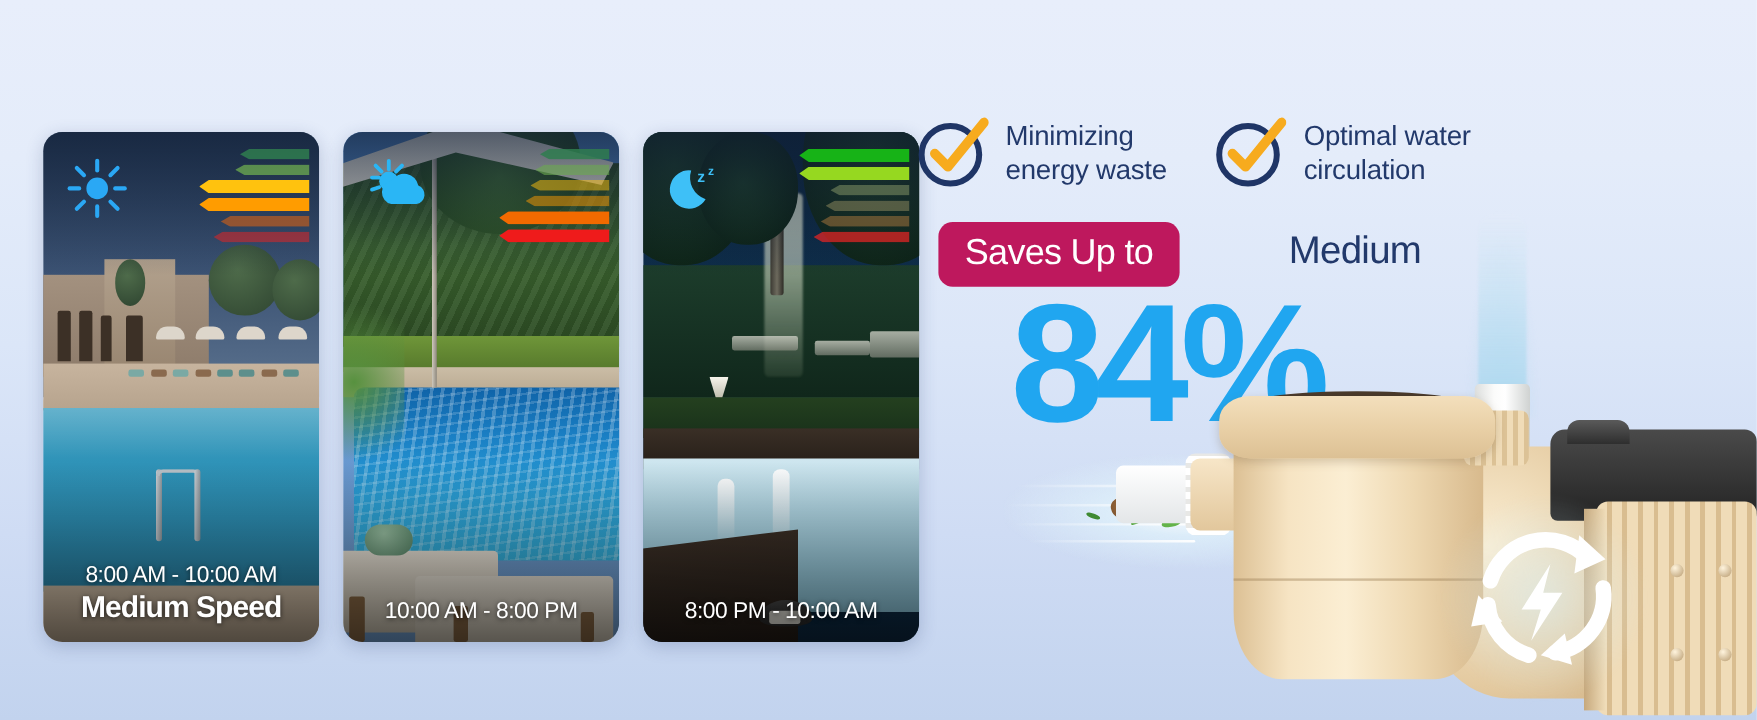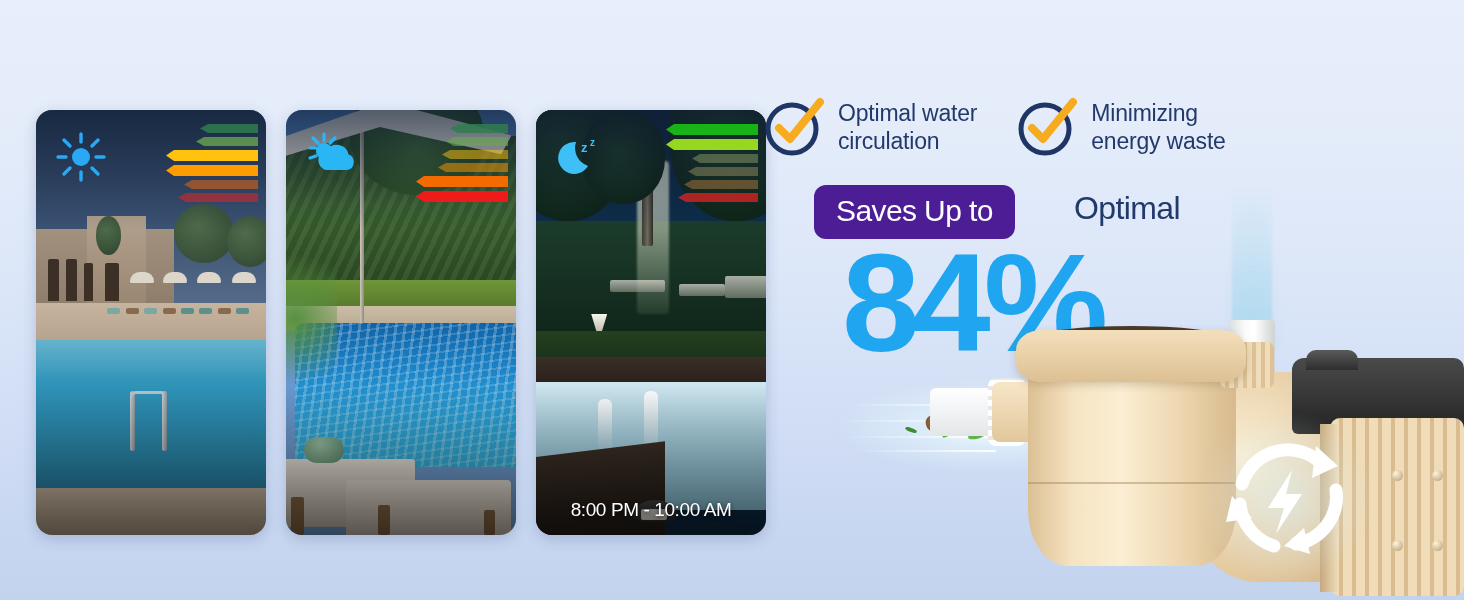--- a/index.html
+++ b/index.html
@@ -136,21 +136,21 @@
          padding:0 6px; text-shadow:0 1px 4px rgba(0,0,0,.7); }
   .cap .time  { color:#fff; font-size:19px; letter-spacing:-.4px; line-height:1.15; }
   .cap .speed { color:#fff; font-size:25px; font-weight:bold; letter-spacing:-.8px; line-height:1.2; }
 
   
   .benefits { position:absolute; left:762px; top:96px; display:flex; gap:38px; }
   .benefit  { display:flex; align-items:flex-start; gap:14px; }
   .benefit .txt { color:#22396b; font-size:23px; line-height:1.20; letter-spacing:-.2px;
                   padding-top:4px; white-space:pre-line; }
 
-  .pill { position:absolute; left:814px; top:185px; background:#4c1d95; color:#fff;
+  .pill { position:absolute; left:782px; top:185px; background:#be185d; color:#fff;
           border-radius:12px; padding:9px 22px 11px; font-size:30px; letter-spacing:-.6px; }
   .energy-word { position:absolute; left:1074px; top:190px; color:#22396b;
           font-size:32px; letter-spacing:-.6px; }
   .bignum { position:absolute; left:842px; top:233px; color:#20a6f0;
           font-size:140px; font-weight:bold; letter-spacing:-7px; line-height:1; }
 
   .spray { position:absolute; left:1232px; top:178px; width:40px; height:170px;
            background:linear-gradient(180deg,rgba(255,255,255,.05) 0%,rgba(200,228,244,.55) 35%,rgba(168,214,238,.88) 100%);
            filter:blur(1px); border-radius:14px 14px 0 0; }
   .spray2{ position:absolute; left:1222px; top:196px; width:60px; height:152px;
@@ -268,20 +268,24 @@
 
     <div class="ebars">
       <div class="ebar" style="width:58px;margin-left:34px;background:#2f7d4f;opacity:.85"></div>
       <div class="ebar" style="width:62px;margin-left:30px;background:#6aa84f;opacity:.78"></div>
       <div class="ebar" style="width:92px;margin-left:0;background:#ffc20e;height:11px"></div>
       <div class="ebar" style="width:92px;margin-left:0;background:#ff9c00;height:11px"></div>
       <div class="ebar" style="width:74px;margin-left:18px;background:#e8650d;opacity:.55"></div>
       <div class="ebar" style="width:80px;margin-left:12px;background:#e02424;opacity:.55"></div>
     </div>
 
+    <div class="cap">
+      <div class="time">8:00 AM - 10:00 AM</div>
+      <div class="speed">Medium Speed</div>
+    </div>
   </div>
 
   <div class="card">
     <div class="photo">
       <div class="p2-sky"></div>
       <div class="p2-hedge"></div>
       <div class="p2-tree"></div>
       <div class="p2-grass"></div>
       <div class="p2-coping"></div>
       <div class="p2-water"></div>
@@ -315,20 +319,21 @@
     <div class="ebars">
       <div class="ebar" style="width:58px;margin-left:34px;background:#2f7d4f;opacity:.85"></div>
       <div class="ebar" style="width:62px;margin-left:30px;background:#6aa84f;opacity:.62"></div>
       <div class="ebar" style="width:66px;margin-left:26px;background:#ffc20e;opacity:.50"></div>
       <div class="ebar" style="width:70px;margin-left:22px;background:#ff9c00;opacity:.50"></div>
       <div class="ebar" style="width:92px;margin-left:0;background:#f26a00;height:11px"></div>
       <div class="ebar" style="width:92px;margin-left:0;background:#ef1b1b;height:11px"></div>
     </div>
 
     <div class="cap">
+      <div class="time">10:00 AM - 8:00 PM</div>
     </div>
   </div>
 
   <div class="card">
     <div class="photo">
       <div class="p3-sky"></div>
       <div class="p3-wall"></div>
       <div class="p3-glow"></div>
       <div class="p3-post"></div>
       <div class="p3-tree" style="left:-12%;top:-10%;width:52%;height:36%"></div>
@@ -372,36 +377,36 @@
     </div>
   </div>
 </div>
 
 <div class="benefits">
   <div class="benefit">
     <svg width="62" height="62" viewBox="0 0 62 62">
       <circle cx="30" cy="33" r="24" fill="none" stroke="#1f3566" stroke-width="5"></circle>
       <path d="M17 32 L28 43 L58 6" fill="none" stroke="#f7ab1e" stroke-width="8" stroke-linecap="round" stroke-linejoin="round"></path>
     </svg>
-    <div class="txt">Optimal water
-circulation</div>
+    <div class="txt">Minimizing
+energy waste</div>
   </div>
 
   <div class="benefit">
     <svg width="62" height="62" viewBox="0 0 62 62">
       <circle cx="30" cy="33" r="24" fill="none" stroke="#1f3566" stroke-width="5"></circle>
       <path d="M17 32 L28 43 L58 6" fill="none" stroke="#f7ab1e" stroke-width="8" stroke-linecap="round" stroke-linejoin="round"></path>
     </svg>
-    <div class="txt">Minimizing
-energy waste</div>
+    <div class="txt">Optimal water
+circulation</div>
   </div>
 </div>
 
 <div class="pill">Saves Up to</div>
-<div class="energy-word">Optimal</div>
+<div class="energy-word">Medium</div>
 <div class="bignum">84%</div>
 
 <div>
   <div class="spray2"></div>
   <div class="spray"></div>
   <div class="riser"></div>
 
   <div class="waterjet"></div>
   <div class="jetline" style="left:846px;top:404px;width:150px"></div>
   <div class="jetline" style="left:838px;top:420px;width:160px"></div>

